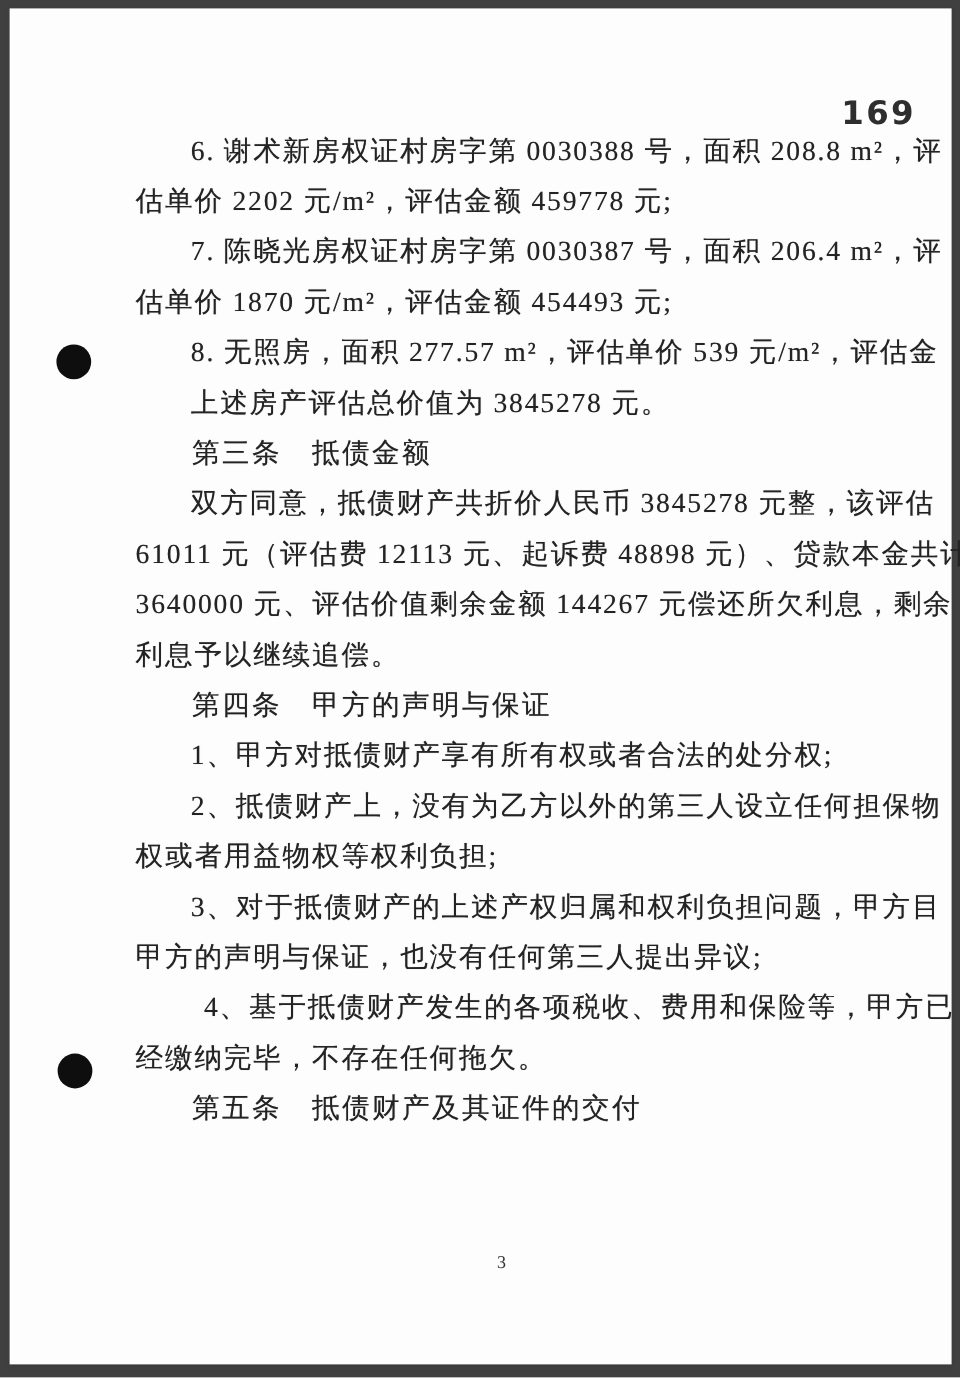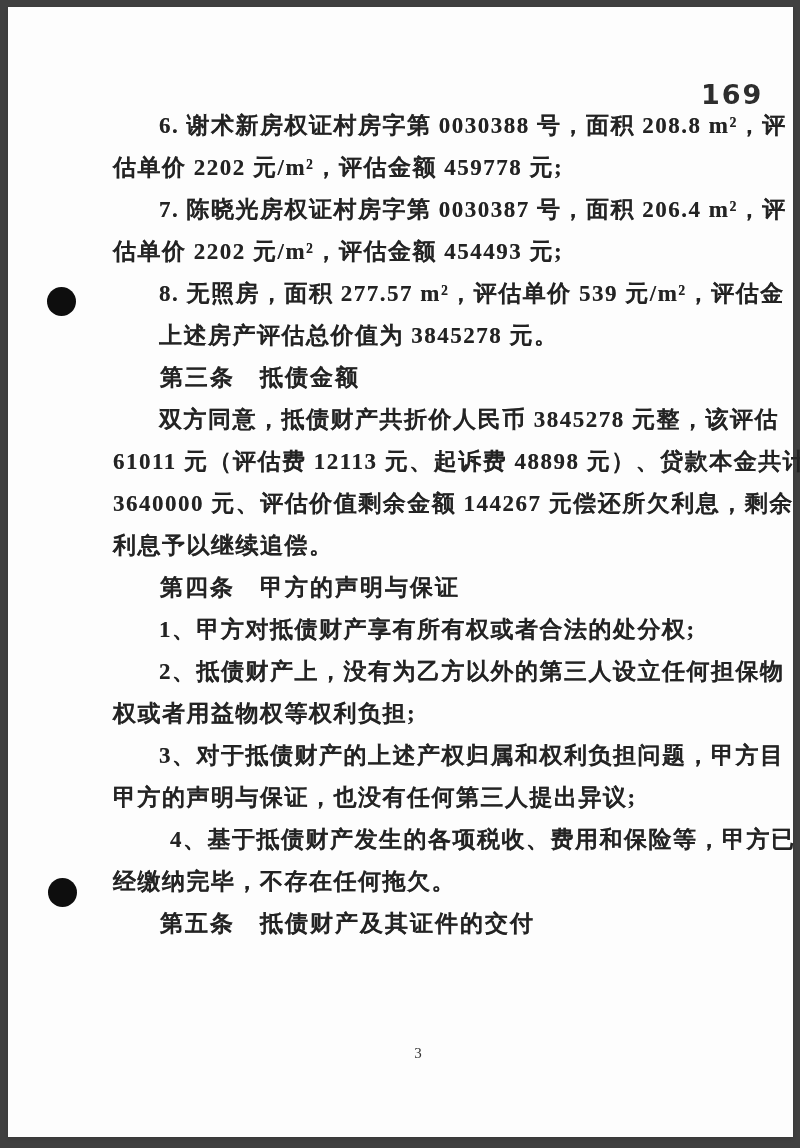--- a/index.html
+++ b/index.html
@@ -52,27 +52,26 @@
     width: 612px;
   }
   .line {
     height: 42px;
     line-height: 42px;
     font-size: 23px;
     color: #232323;
     letter-spacing: 1.5px;
     white-space: nowrap;
     text-shadow: 0 0 0.6px rgba(40,40,40,0.55);
-    font-weight: bold;
   }
   .indent { padding-left: 46px; }
   .indent-extra { padding-left: 57px; }
   .heading {
     padding-left: 47px;
-    font-weight: bold;
+    font-weight: normal;
     letter-spacing: 2px;
   }
   .footer-page {
     position: absolute;
     left: 385px;
     top: 1038px;
     width: 50px;
     text-align: center;
     font-size: 15px;
     color: #333;
@@ -87,21 +86,21 @@
 
     <div class="stamp-number">169</div>
 
     <div class="hole-dot dot-top"></div>
     <div class="hole-dot dot-bottom"></div>
 
     <div class="content">
       <div class="line indent">6. 谢术新房权证村房字第 0030388 号，面积 208.8 m²，评</div>
       <div class="line">估单价 2202 元/m²，评估金额 459778 元;</div>
       <div class="line indent">7. 陈晓光房权证村房字第 0030387 号，面积 206.4 m²，评</div>
-      <div class="line">估单价 2202 元/m²，评估金额 454493 元;</div>
+      <div class="line">估单价 1870 元/m²，评估金额 454493 元;</div>
       <div class="line indent">8. 无照房，面积 277.57 m²，评估单价 539 元/m²，评估金</div>
       <div class="line indent">上述房产评估总价值为 3845278 元。</div>
       <div class="line heading">第三条　抵债金额</div>
       <div class="line indent">双方同意，抵债财产共折价人民币 3845278 元整，该评估</div>
       <div class="line">61011 元（评估费 12113 元、起诉费 48898 元）、贷款本金共计</div>
       <div class="line">3640000 元、评估价值剩余金额 144267 元偿还所欠利息，剩余</div>
       <div class="line">利息予以继续追偿。</div>
       <div class="line heading">第四条　甲方的声明与保证</div>
       <div class="line indent">1、甲方对抵债财产享有所有权或者合法的处分权;</div>
       <div class="line indent">2、抵债财产上，没有为乙方以外的第三人设立任何担保物</div>

